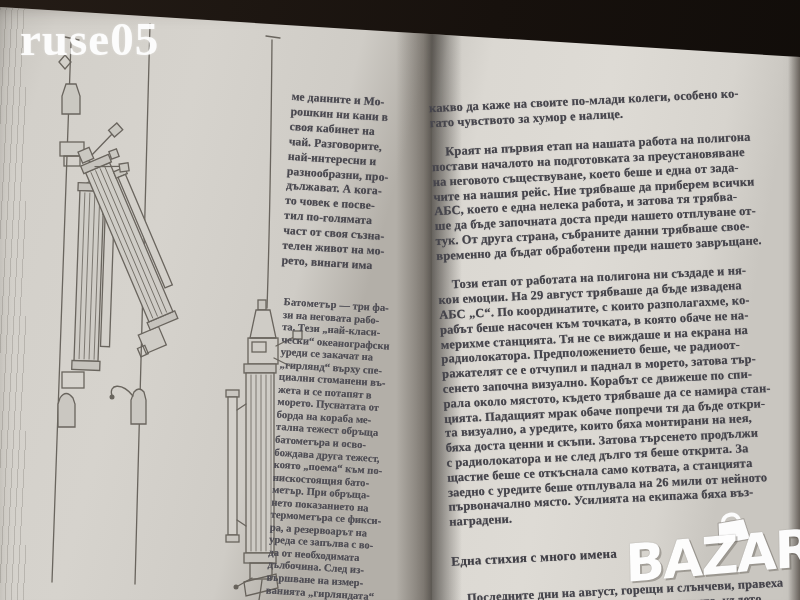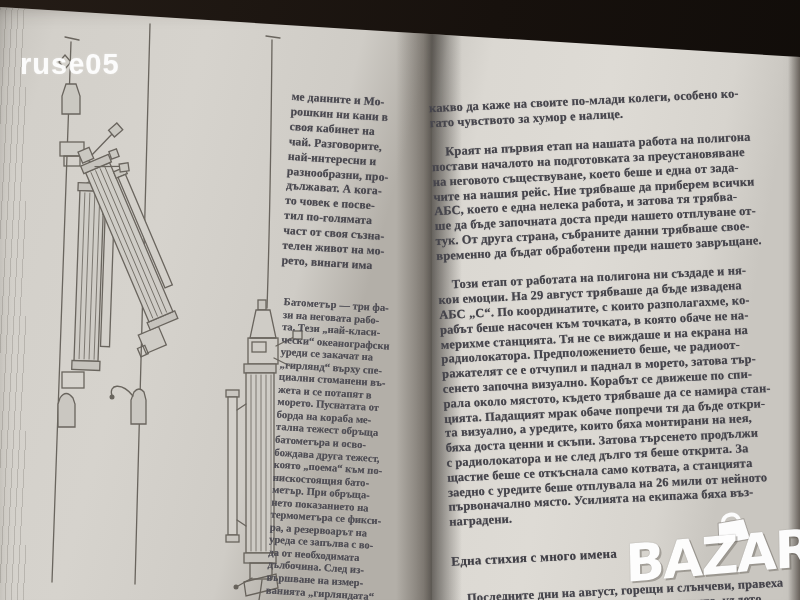--- a/index.html
+++ b/index.html
@@ -37,23 +37,23 @@
     font-weight:bold;font-size:11.6px;line-height:14.9px;letter-spacing:.1px;
     color:#4a4950;text-shadow:0 0 .7px rgba(74,73,80,.7);white-space:pre-line;}
   .caption{position:absolute;left:284px;top:296px;width:130px;
     transform:rotate(3.5deg);transform-origin:0 0;
     font-weight:bold;font-size:10.6px;line-height:12.55px;
     color:#504f56;text-shadow:0 0 .6px rgba(80,79,86,.7);white-space:pre-line;}
   .caption b{letter-spacing:.2px;}
 
   
   .wm-ruse{position:absolute;left:20px;top:12px;
-    font-family:Liberation Sans, sans-serif;font-weight:bold;
-    font-size:29px;color:#ffffff;opacity:.95;letter-spacing:1px;
-    text-shadow:0 0 2px rgba(255,255,255,.4);margin-top:36px;}
+    font-family:Liberation Serif, serif;font-weight:bold;
+    font-size:47px;color:#ffffff;opacity:.95;letter-spacing:1px;
+    text-shadow:0 0 2px rgba(255,255,255,.4);}
   .wm-bazar{position:absolute;left:626px;top:534px;
     font-family:"DejaVu Sans","Liberation Sans",sans-serif;font-weight:bold;
     font-size:52px;color:#ffffff;letter-spacing:-2px;opacity:.96;
     transform:rotate(-5deg) skewX(-4deg);transform-origin:0 100%;
     text-shadow:2px 2px 0 rgba(70,62,54,.35),0 0 1px rgba(60,55,50,.5);}
   .bag-icon{position:absolute;left:712px;top:508px;transform:rotate(-10deg);opacity:.96;}
 </style>
 </head>
 <body>
 

